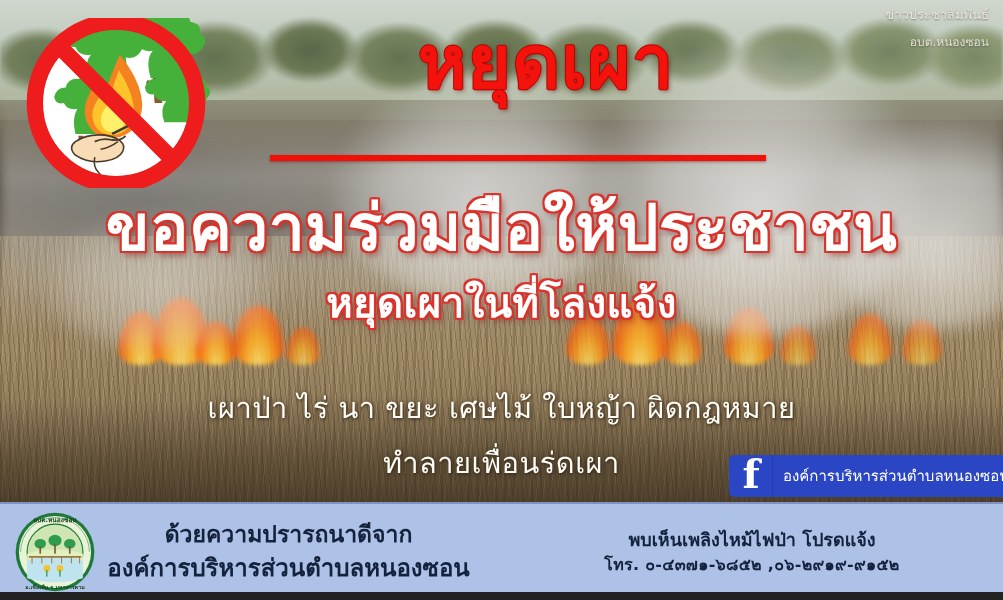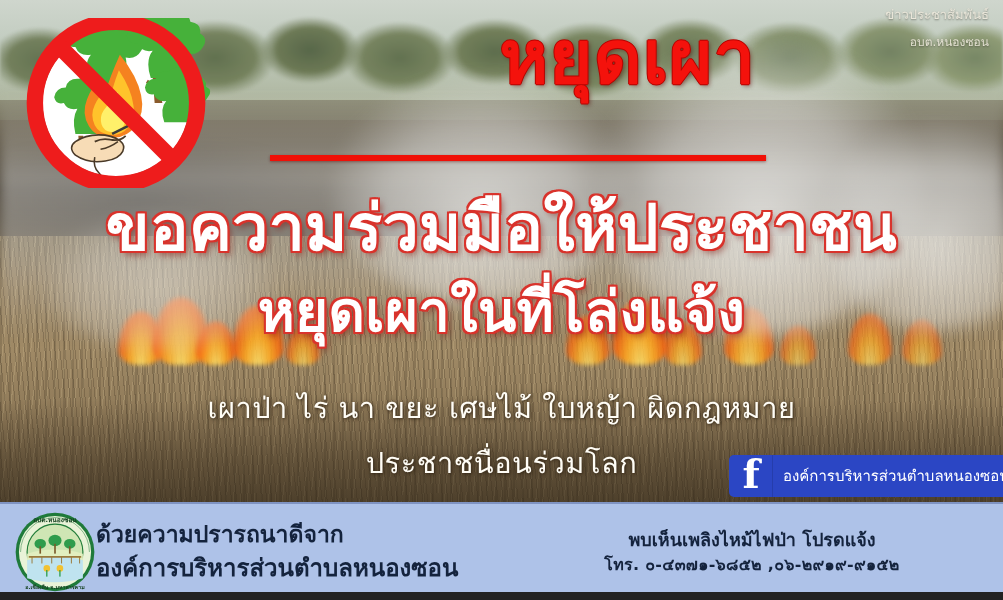--- a/index.html
+++ b/index.html
@@ -100,22 +100,22 @@
     position:absolute;right:14px;top:8px;text-align:right;
     color:#efeadd;font-size:13px;line-height:1.1;
     text-shadow:0 1px 2px rgba(60,60,50,.65);
     font-family:"DejaVu Sans","Liberation Sans",sans-serif;
     opacity:.88;
   }
   .tr-note div+div{margin-top:14px;font-size:12px;}
 
   .title-main{
     position:absolute;left:336px;top:22px;width:420px;
-    text-align:right;
-    font-family:Liberation Mono, monospace;
+    text-align:center;
+    font-family:Liberation Sans, sans-serif;
     font-weight:bold;
     font-size:74px;line-height:1.12;
     color:#f4120c;
     letter-spacing:1px;
     text-shadow:
       1px 0 0 #b40500,-1px 0 0 #b40500,0 1px 0 #b40500,0 -1px 0 #b40500,
       2px 2px 4px rgba(80,0,0,.45);
   }
 
   .rule{
@@ -130,21 +130,21 @@
     font-weight:bold;
     color:#ffffff;
     letter-spacing:.5px;
   }
   .line2{left:0;top:192px;font-size:64px;line-height:1.15;
     text-shadow:
       2px 0 0 #d9332c,-2px 0 0 #d9332c,0 2px 0 #d9332c,0 -2px 0 #d9332c,
       2px 2px 0 #d9332c,-2px 2px 0 #d9332c,2px -2px 0 #d9332c,-2px -2px 0 #d9332c,
       3px 4px 7px rgba(120,10,0,.55);
   }
-  .line3{left:0;top:280px;font-size:56px;line-height:1.15;
+  .line3{left:0;top:280px;font-size:40px;line-height:1.15;
     text-shadow:
       2px 0 0 #d9332c,-2px 0 0 #d9332c,0 2px 0 #d9332c,0 -2px 0 #d9332c,
       2px 2px 0 #d9332c,-2px 2px 0 #d9332c,2px -2px 0 #d9332c,-2px -2px 0 #d9332c,
       3px 4px 7px rgba(120,10,0,.55);
   }
 
   .line4,.line5{
     position:absolute;width:100%;text-align:center;
     font-family:"DejaVu Sans","Liberation Sans",sans-serif;
     color:#fffdf6;font-weight:normal;
@@ -181,21 +181,21 @@
     position:absolute;left:0;top:502px;width:1003px;height:98px;
     background:#aec2e8;
     border-top:2px solid #7f93c2;
     display:flex;align-items:center;
   }
   .footer-left{
     flex:0 0 501px;display:flex;align-items:center;padding-left:14px;
   }
   .seal{width:82px;height:82px;flex:0 0 auto;}
   .footer-left-text{
-    flex:1;padding-right:20px;
+    flex:1;text-align:center;padding-right:20px;
     font-family:"DejaVu Sans","Liberation Sans",sans-serif;
     font-weight:bold;color:#14233d;
   }
   .footer-left-text .l1{font-size:23px;line-height:1.45;}
   .footer-left-text .l2{font-size:24px;line-height:1.45;}
   .footer-right{
     flex:1;text-align:center;
     font-family:"DejaVu Sans","Liberation Sans",sans-serif;
     font-weight:bold;color:#14233d;
   }
@@ -283,21 +283,21 @@
     <div>อบต.หนองซอน</div>
   </div>
 
   <div class="title-main">หยุดเผา</div>
 
   <div class="rule"></div>
 
   <div class="line2">ขอความร่วมมือให้ประชาชน</div>
   <div class="line3">หยุดเผาในที่โล่งแจ้ง</div>
   <div class="line4">เผาป่า ไร่ นา ขยะ เศษไม้ ใบหญ้า ผิดกฎหมาย</div>
-  <div class="line5">ประชาชนื่อนร่วมโลก</div>
+  <div class="line5">ทำลายเพื่อนร่ดเผา</div>
 
   <div class="fb">
     <div class="fb-icon"></div>
     <div class="fb-label">องค์การบริหารส่วนตำบลหนองซอน</div>
   </div>
 
   <div class="footer">
 
     <div class="footer-left">
       <div class="seal">

